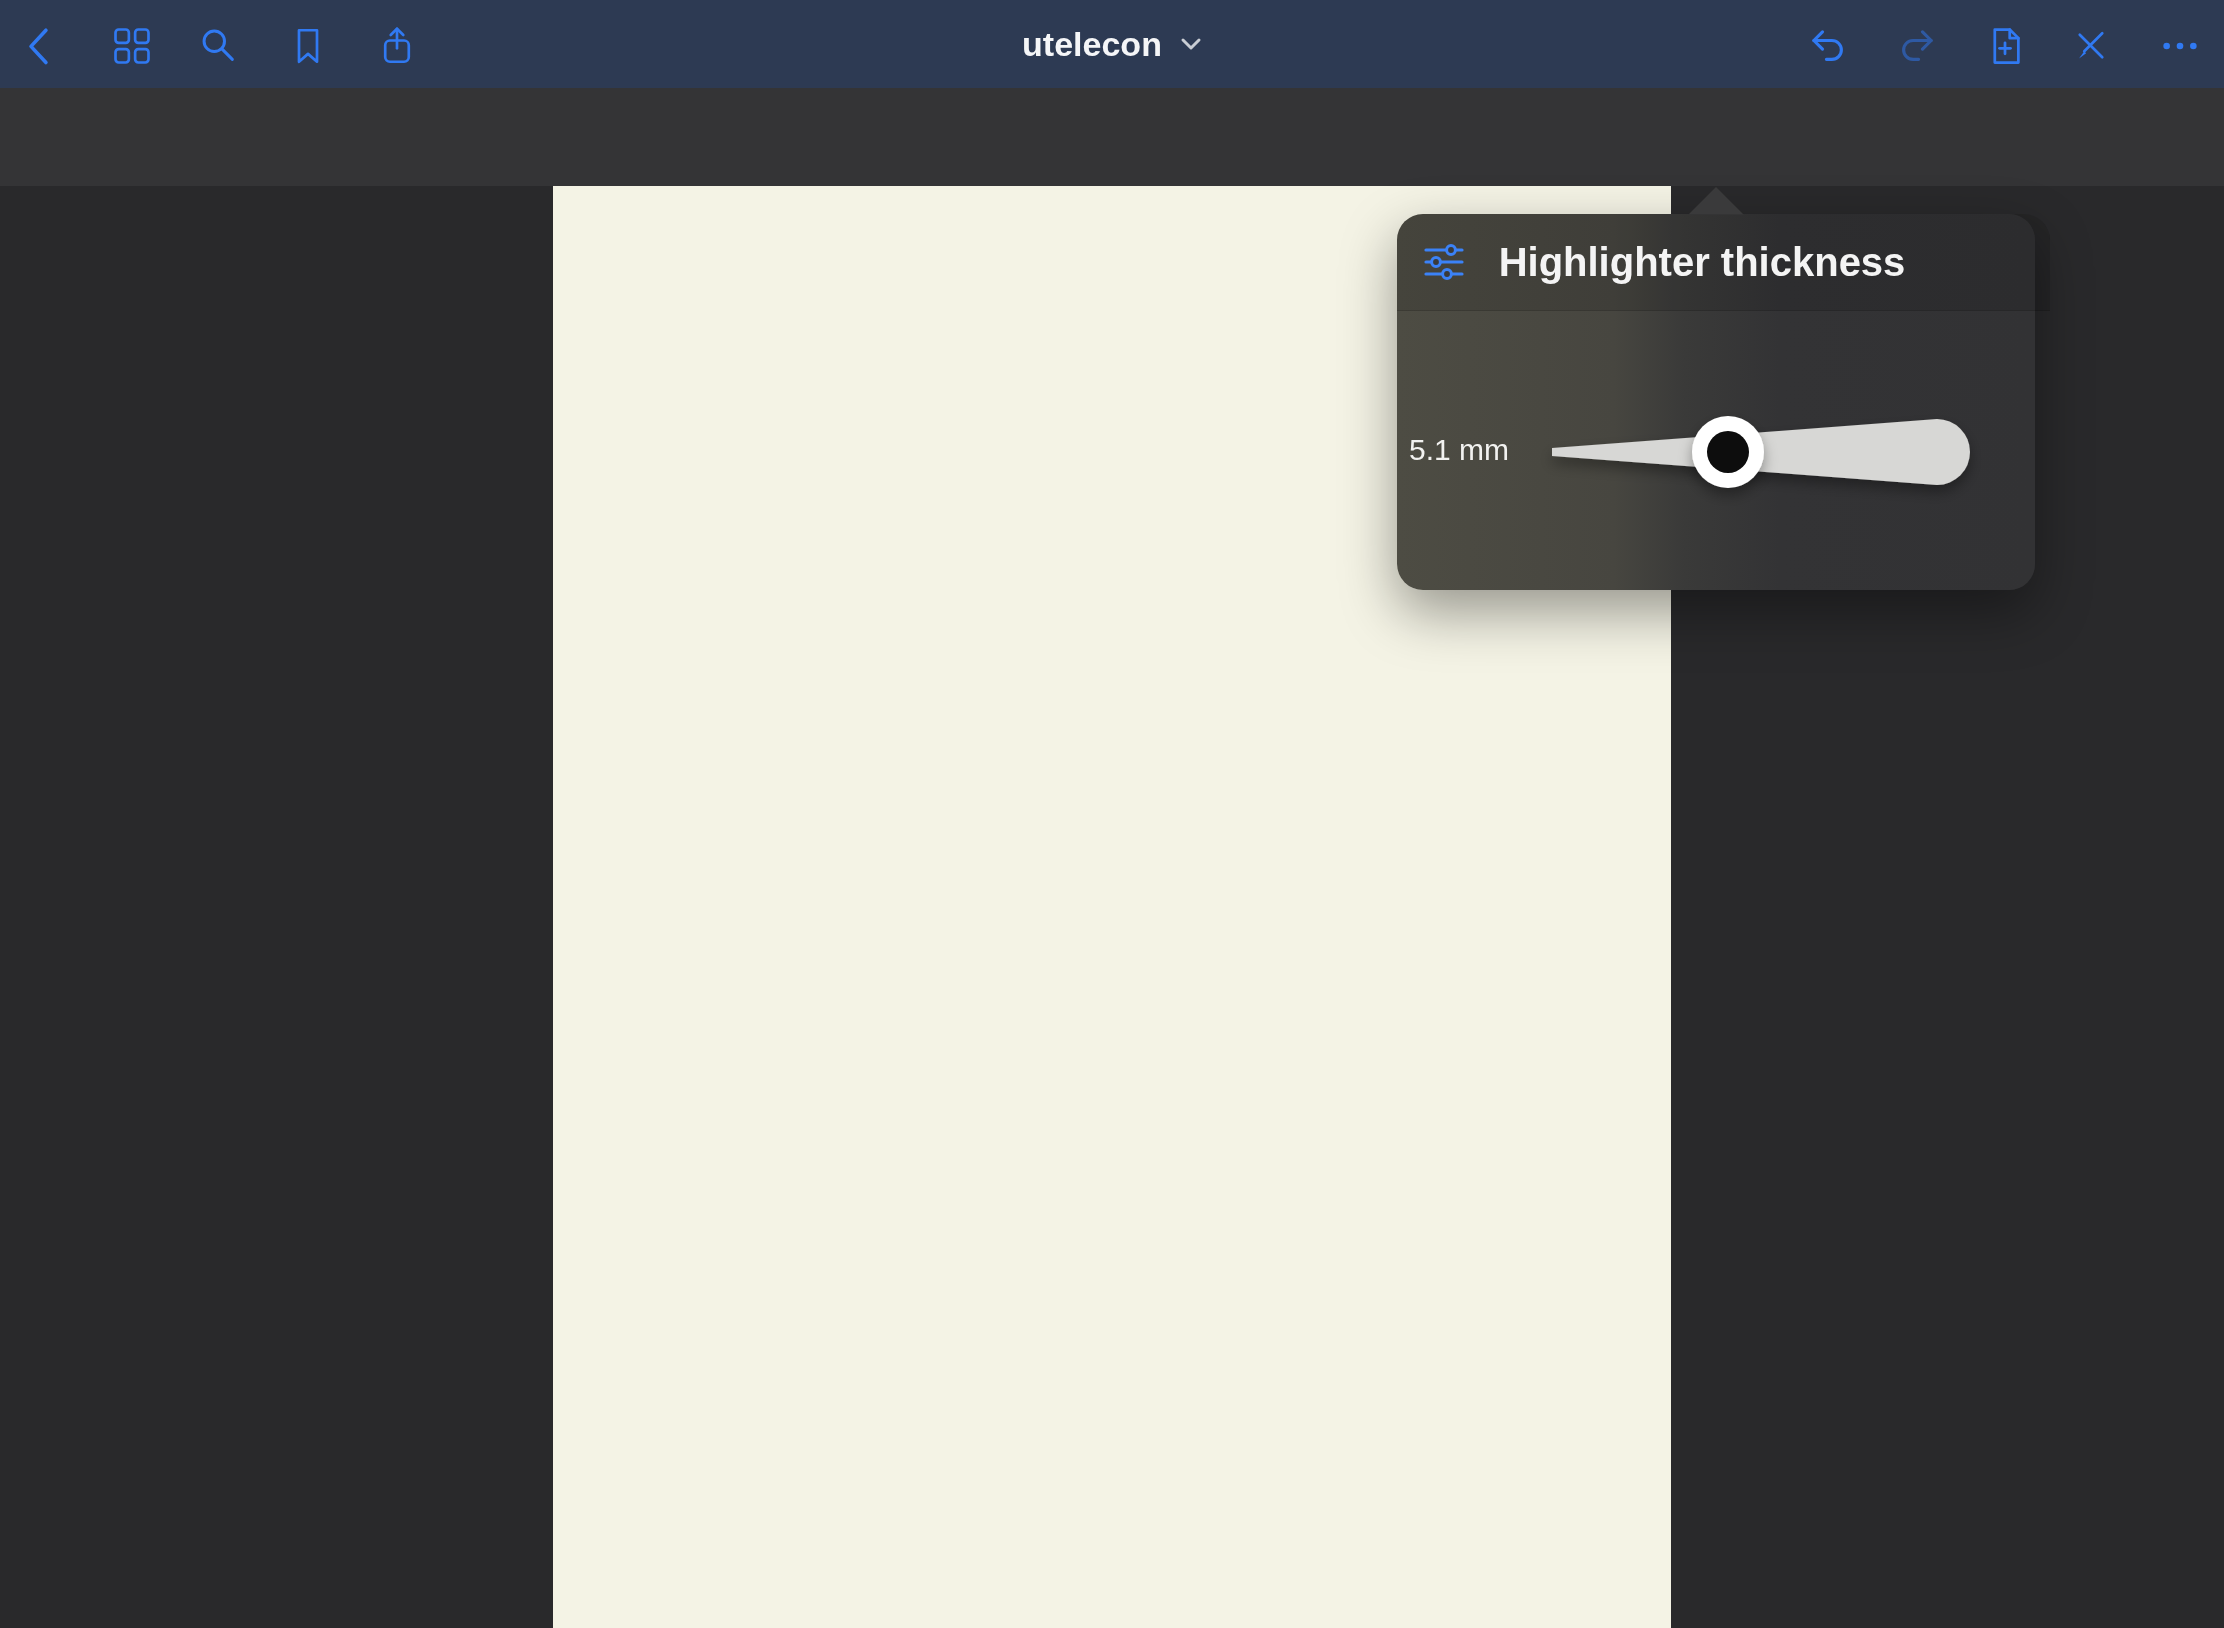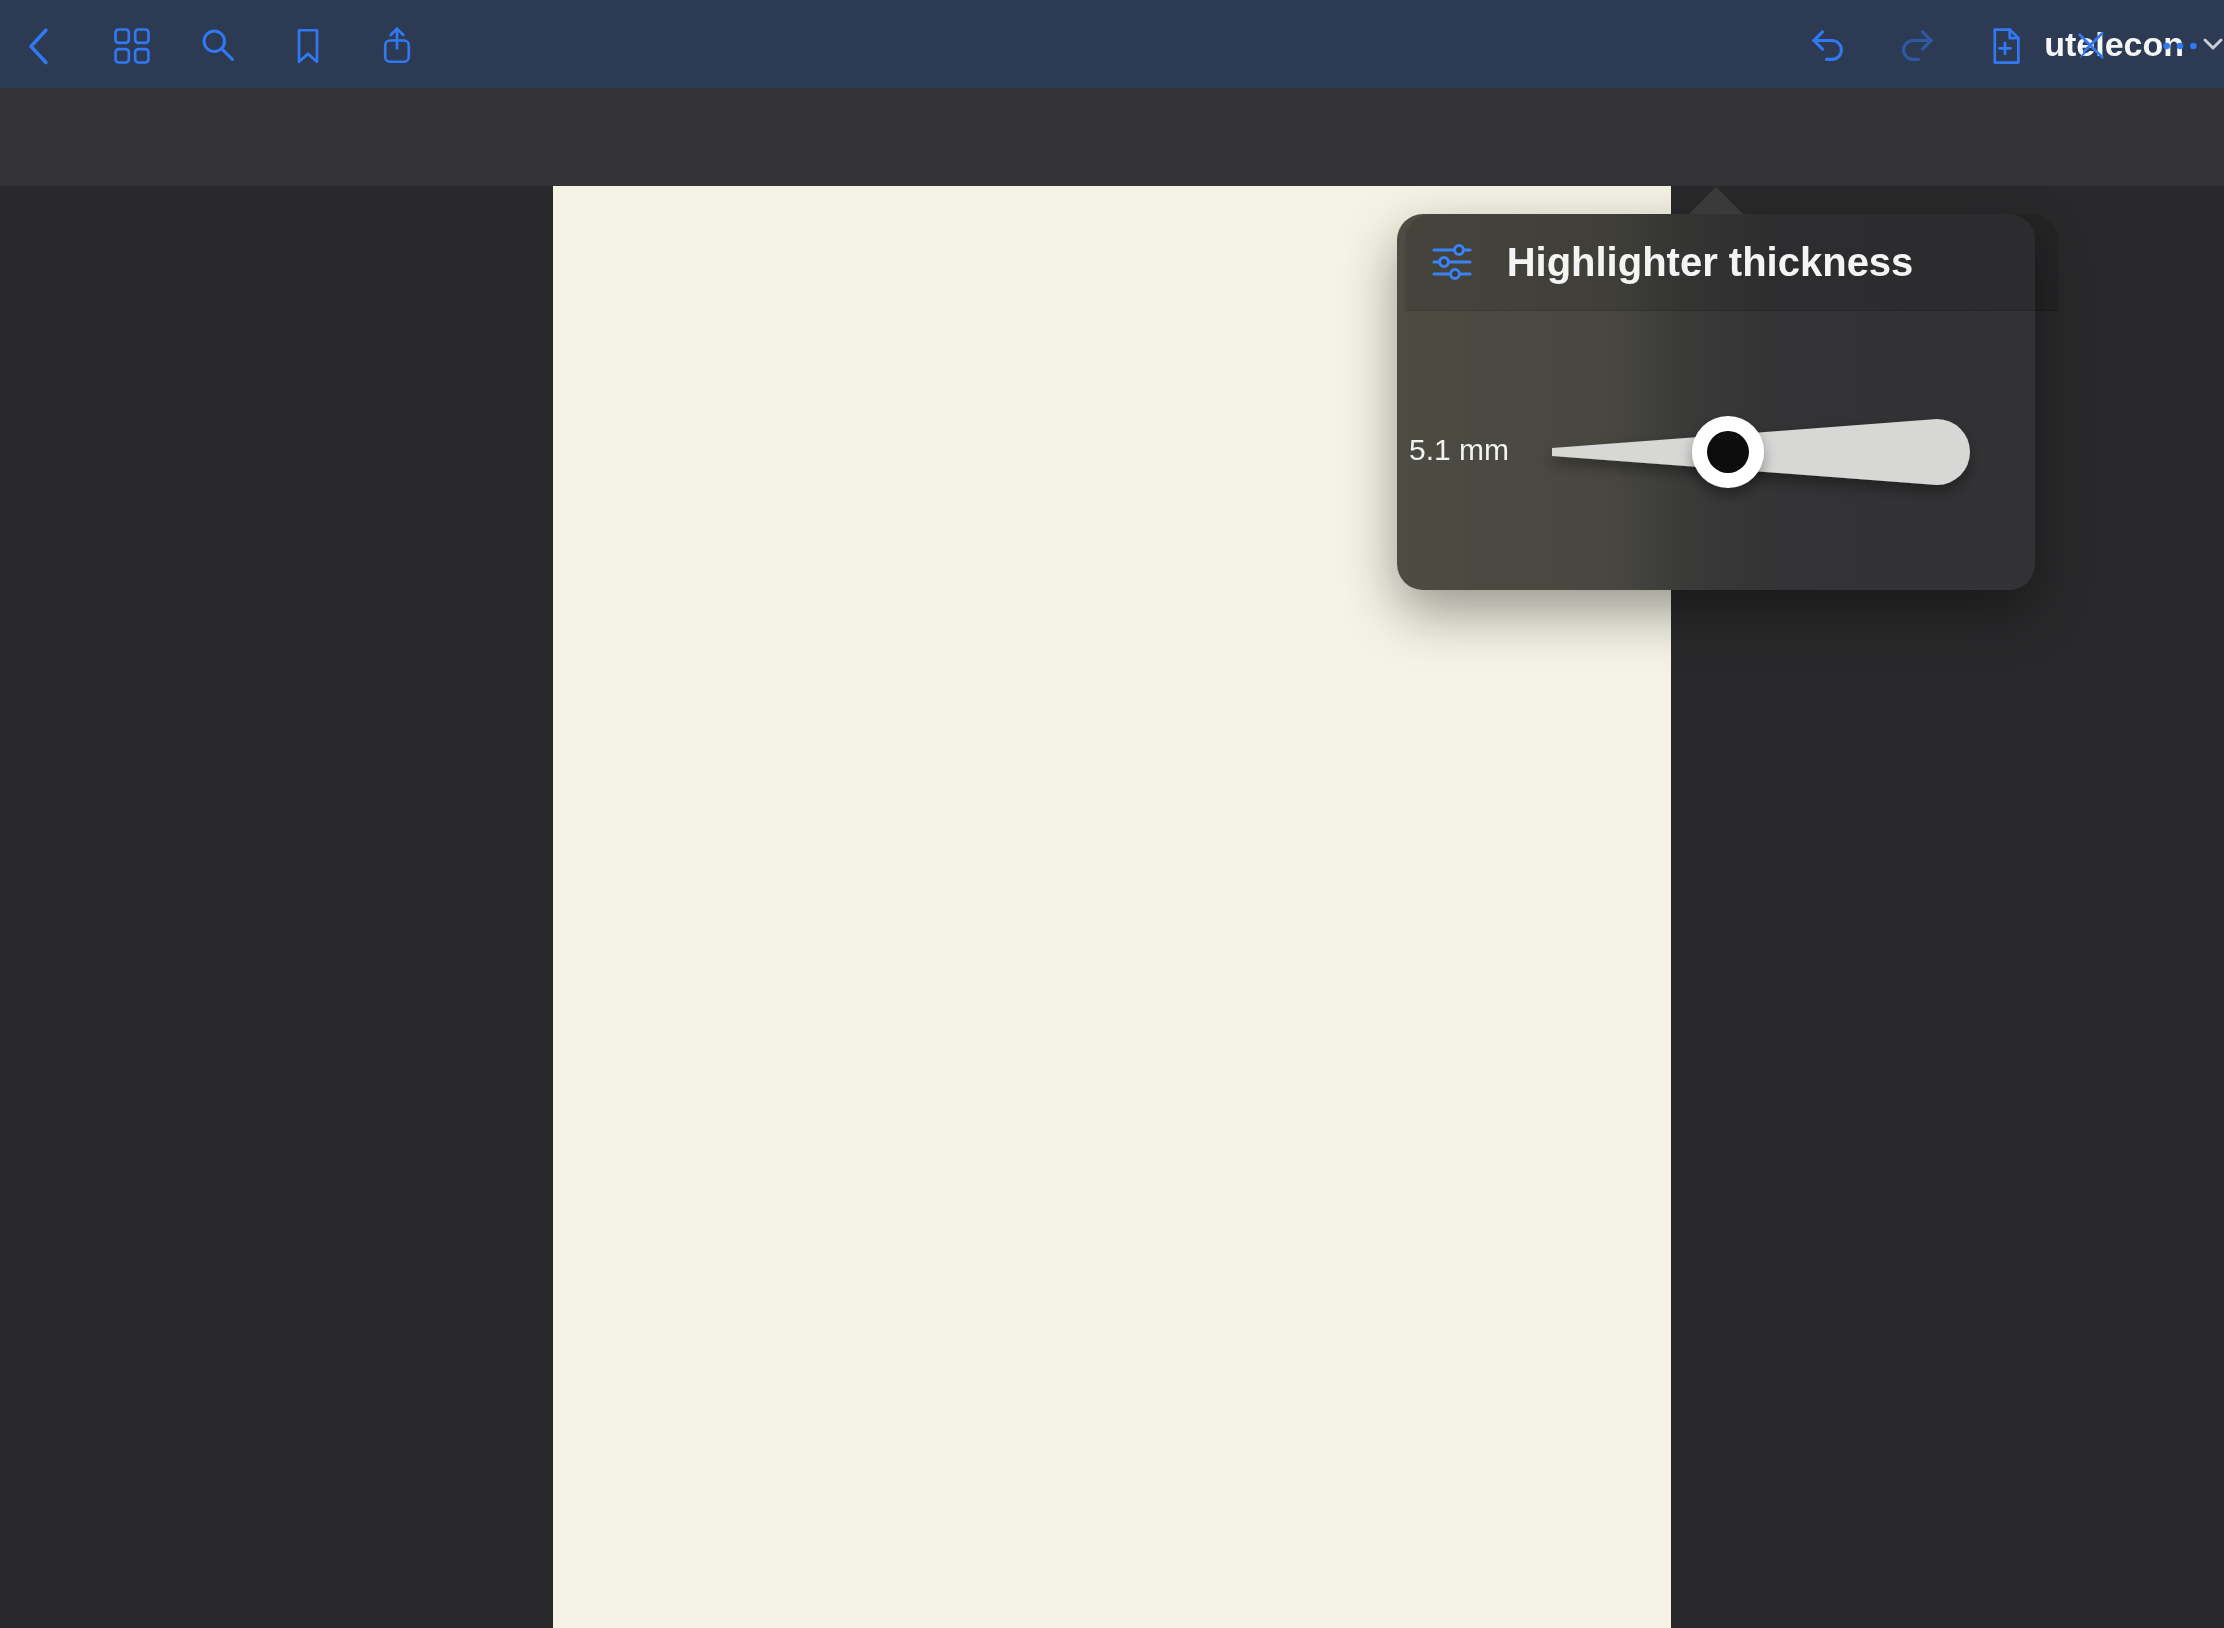--- a/index.html
+++ b/index.html
@@ -6,40 +6,40 @@
   body{
     width:2224px;height:1628px;position:relative;overflow:hidden;
     background:#29292b;
     font-family:"Liberation Sans","DejaVu Sans",sans-serif;
     -webkit-font-smoothing:antialiased;
   }
   
   .navbar{position:absolute;left:0;top:0;width:2224px;height:88px;background:#2d3a53;}
   .nav-ic{position:absolute;top:24px;width:44px;height:44px;display:flex;align-items:center;justify-content:center;cursor:pointer;}
   .nav-ic svg{display:block;}
-  .nav-title{position:absolute;left:0;top:0;width:100%;height:88px;display:flex;align-items:center;justify-content:flex-end;gap:18px;}
+  .nav-title{position:absolute;left:0;top:0;width:100%;height:88px;display:flex;align-items:center;justify-content:center;gap:18px;}
   .nav-title .t{color:#f5f6f8;font-size:34px;font-weight:700;}
   
   .toolbar{position:absolute;left:0;top:88px;width:2224px;height:98px;background:#343436;box-shadow:0 1px 0 rgba(0,0,0,.45);}
   .tool{position:absolute;top:108px;width:60px;height:60px;margin-left:-30px;display:flex;align-items:center;justify-content:center;}
   .tb-divider{position:absolute;top:104px;width:2px;height:64px;background:#4a4a4c;}
   .swatch{position:absolute;border-radius:50%;}
   .sel-box{position:absolute;left:1680px;top:100px;width:73px;height:73px;border-radius:18px;background:#46474a;display:flex;align-items:center;justify-content:center;}
   .teal-wrap{position:absolute;left:1504px;top:110px;width:56px;height:56px;border-radius:50%;background:#3f4142;display:flex;align-items:center;justify-content:center;}
   .teal-inner{width:40px;height:40px;border-radius:50%;background:#1ca6a6;display:flex;align-items:center;justify-content:center;}
   
   .content{position:absolute;left:0;top:186px;width:2224px;height:1442px;background:#29292b;}
   .paper{position:absolute;left:553px;top:0;width:1118px;height:1442px;background:#f4f3e5;}
   
   .popup{position:absolute;left:1397px;top:28px;width:638px;height:376px;border-radius:26px;
     background:linear-gradient(90deg,#4d4c43 0%,#474640 34%,#3a3a39 45%,#333335 60%,#323234 100%);
     box-shadow:0 22px 55px rgba(0,0,0,.38);}
   .popup-arrow{position:absolute;left:291px;top:-27px;width:0;height:0;
     border-left:28px solid transparent;border-right:28px solid transparent;border-bottom:28px solid #3a3a3b;}
-  .popup-header{position:absolute;left:8px;top:0;width:100%;height:96px;border-radius:26px 26px 0 0;
+  .popup-header{position:absolute;left:0;top:0;width:100%;height:96px;border-radius:26px 26px 0 0;
     background:rgba(0,0,0,.10);box-shadow:0 1px 0 rgba(0,0,0,.22);padding-left:15px;}
   .popup-header .hicon{position:absolute;left:26px;top:29px;}
   .popup-title{position:absolute;left:90px;top:0;width:430px;height:96px;display:flex;align-items:center;justify-content:center;
     color:#f4f4f4;font-size:40px;font-weight:700;white-space:nowrap;}
   .popup-body{position:absolute;left:0;top:96px;width:638px;height:280px;}
   .slider-label{position:absolute;left:12px;top:0;height:280px;display:flex;align-items:center;color:#f2f2f0;font-size:30px;}
   .slider-svg{position:absolute;left:0;top:0;}
 </style>
 </head>
 <body>

